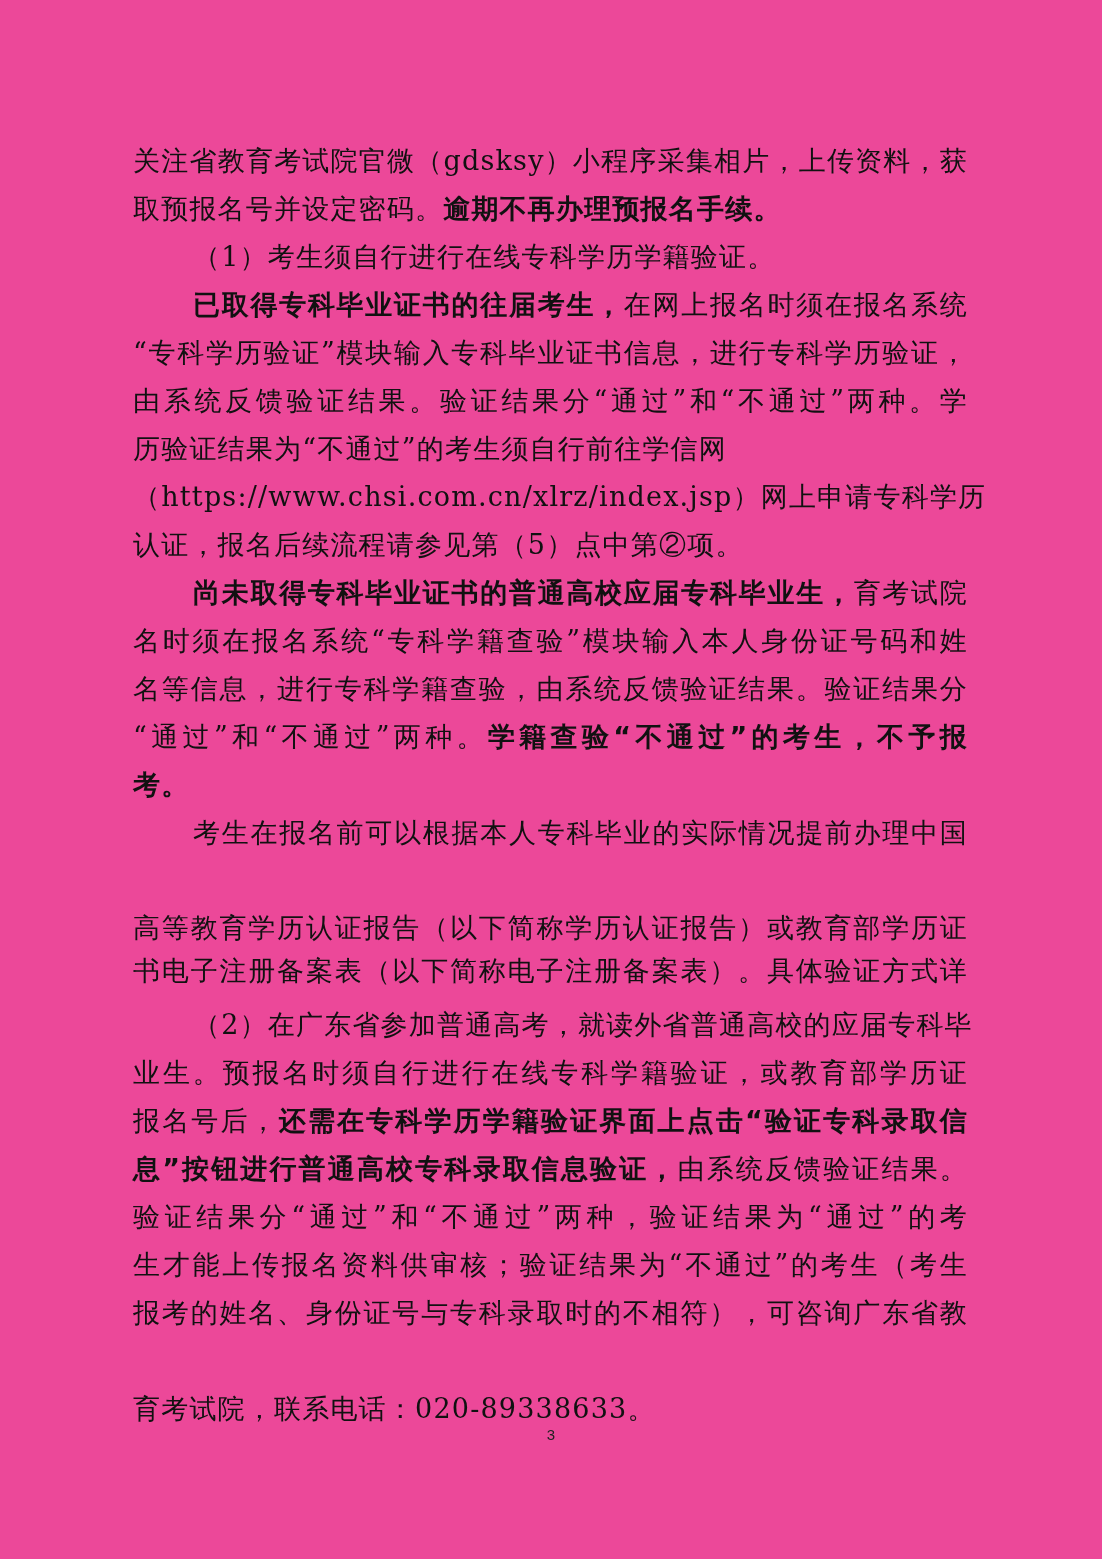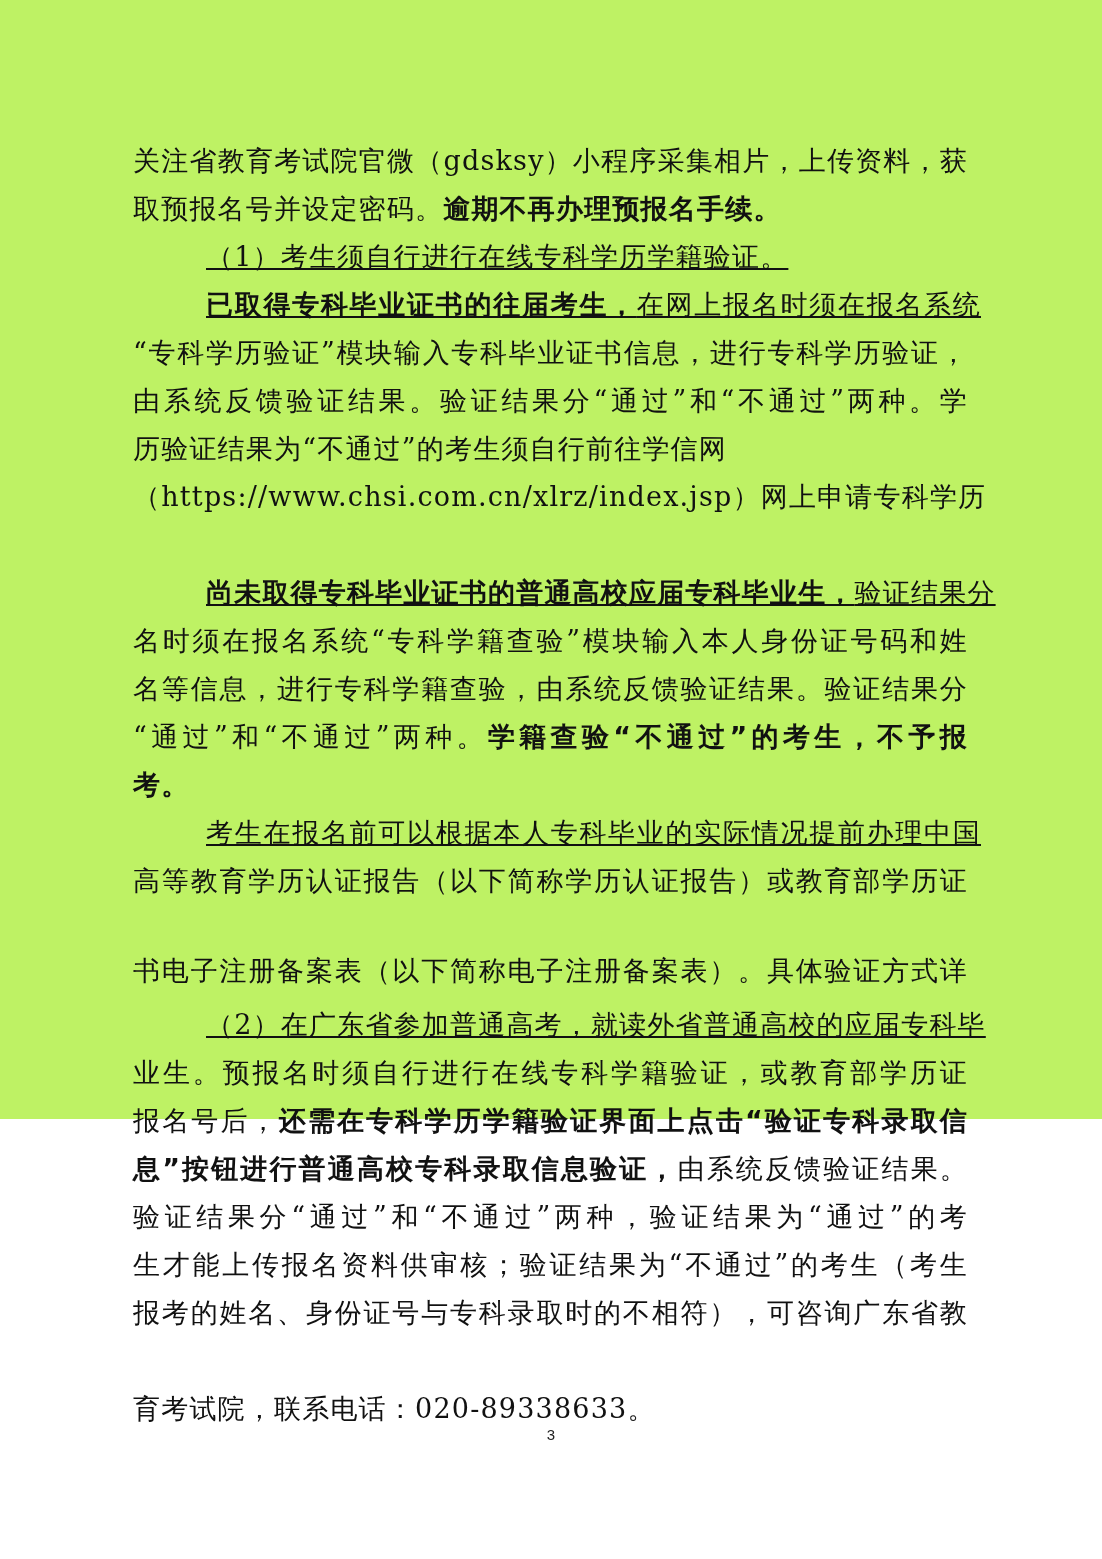--- a/index.html
+++ b/index.html
@@ -1,50 +1,51 @@
 <!DOCTYPE html>
 <html><head>
 <meta charset="utf-8">
 <style>
   html, body { margin: 0; padding: 0; background: #ffffff; }
   body { width: 1102px; height: 1559px; position: relative; overflow: hidden;
          font-family: "DejaVu Serif", "Liberation Serif", serif; color: #111; }
-  .page { position: absolute; left: 0; top: 0; width: 1102px; height: 1119px; background: #bef264; }
+  .page { position: absolute; left: 0; top: 0; width: 1102px; height: 1559px; background: #ec4899; }
   .line { position: absolute; left: 133px; width: 835px; font-size: 27px; line-height: 48px;
           height: 48px; white-space: nowrap; letter-spacing: 1.2px; text-align: justify; text-align-last: justify; }
   .line.last { text-align-last: left; }
-  .indent { left: 206px; width: 775px; text-decoration: underline; }
+  .indent { left: 193px; width: 775px; }
   .b { font-weight: bold; font-family: "DejaVu Sans", "Liberation Sans", sans-serif; }
   .pagenum { position: absolute; left: 0; width: 1102px; top: 1426px; text-align: center;
              font-family: "Liberation Sans", sans-serif; font-size: 15px; color: #222; }
 </style>
 </head>
 <body>
 
 <div class="page">
 
   <div class="line" style="top:137px"><span>关注省教育考试院官微（gdsksy）小程序采集相片，上传资料，获</span></div>
   <div class="line last" style="top:185px"><span>取预报名号并设定密码。</span><span class="b">逾期不再办理预报名手续。</span></div>
 
   <div class="line last indent" style="top:233px"><span>（1）考生须自行进行在线专科学历学籍验证。</span></div>
 
   <div class="line" style="top:329px"><span>“专科学历验证”模块输入专科毕业证书信息，进行专科学历验证，</span></div>
   <div class="line indent" style="top:281px"><span class="b">已取得专科毕业证书的往届考生，</span><span>在网上报名时须在报名系统</span></div>
   <div class="line" style="top:377px"><span>由系统反馈验证结果。验证结果分“通过”和“不通过”两种。学</span></div>
   <div class="line last" style="top:425px"><span>历验证结果为“不通过”的考生须自行前往学信网</span></div>
   <div class="line" style="top:473px"><span>（https://www.chsi.com.cn/xlrz/index.jsp）网上申请专科学历</span></div>
+  <div class="line last" style="top:521px"><span>认证，报名后续流程请参见第（5）点中第②项。</span></div>
 
-  <div class="line indent" style="top:569px"><span class="b">尚未取得专科毕业证书的普通高校应届专科毕业生，</span><span>验证结果分</span></div>
+  <div class="line indent" style="top:569px"><span class="b">尚未取得专科毕业证书的普通高校应届专科毕业生，</span><span>育考试院</span></div>
   <div class="line" style="top:617px"><span>名时须在报名系统“专科学籍查验”模块输入本人身份证号码和姓</span></div>
   <div class="line" style="top:665px"><span>名等信息，进行专科学籍查验，由系统反馈验证结果。验证结果分</span></div>
   <div class="line" style="top:713px"><span>“通过”和“不通过”两种。</span><span class="b">学籍查验“不通过”的考生，不予报</span></div>
   <div class="line last" style="top:761px"><span class="b">考。</span></div>
 
   <div class="line indent" style="top:809px"><span>考生在报名前可以根据本人专科毕业的实际情况提前办理中国</span></div>
-  <div class="line" style="top:857px"><span>高等教育学历认证报告（以下简称学历认证报告）或教育部学历证</span></div>
+  <div class="line" style="top:904px"><span>高等教育学历认证报告（以下简称学历认证报告）或教育部学历证</span></div>
   <div class="line" style="top:947px"><span>书电子注册备案表（以下简称电子注册备案表）。具体验证方式详</span></div>
 
   <div class="line indent" style="top:1001px"><span>（2）在广东省参加普通高考，就读外省普通高校的应届专科毕</span></div>
   <div class="line" style="top:1049px"><span>业生。预报名时须自行进行在线专科学籍验证，或教育部学历证</span></div>
   <div class="line" style="top:1097px"><span>报名号后，</span><span class="b">还需在专科学历学籍验证界面上点击“验证专科录取信</span></div>
   <div class="line" style="top:1145px"><span class="b">息”按钮进行普通高校专科录取信息验证，</span><span>由系统反馈验证结果。</span></div>
   <div class="line" style="top:1193px"><span>验证结果分“通过”和“不通过”两种，验证结果为“通过”的考</span></div>
   <div class="line" style="top:1241px"><span>生才能上传报名资料供审核；验证结果为“不通过”的考生（考生</span></div>
   <div class="line" style="top:1289px"><span>报考的姓名、身份证号与专科录取时的不相符），可咨询广东省教</span></div>
   <div class="line last" style="top:1385px"><span>育考试院，联系电话：020-89338633。</span></div>

